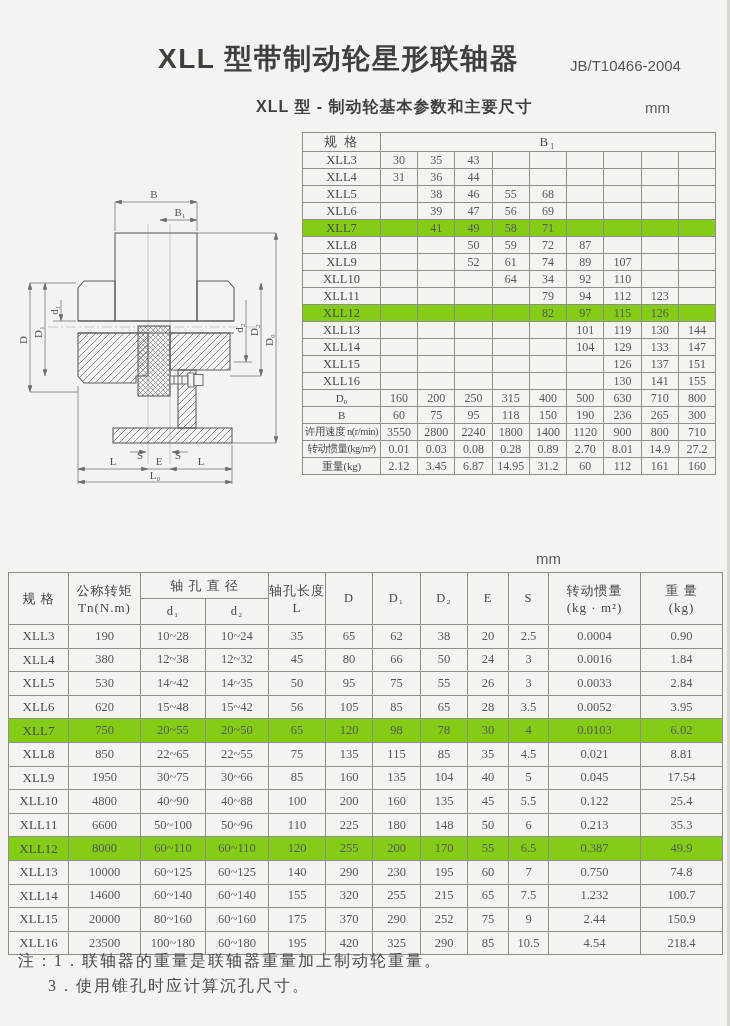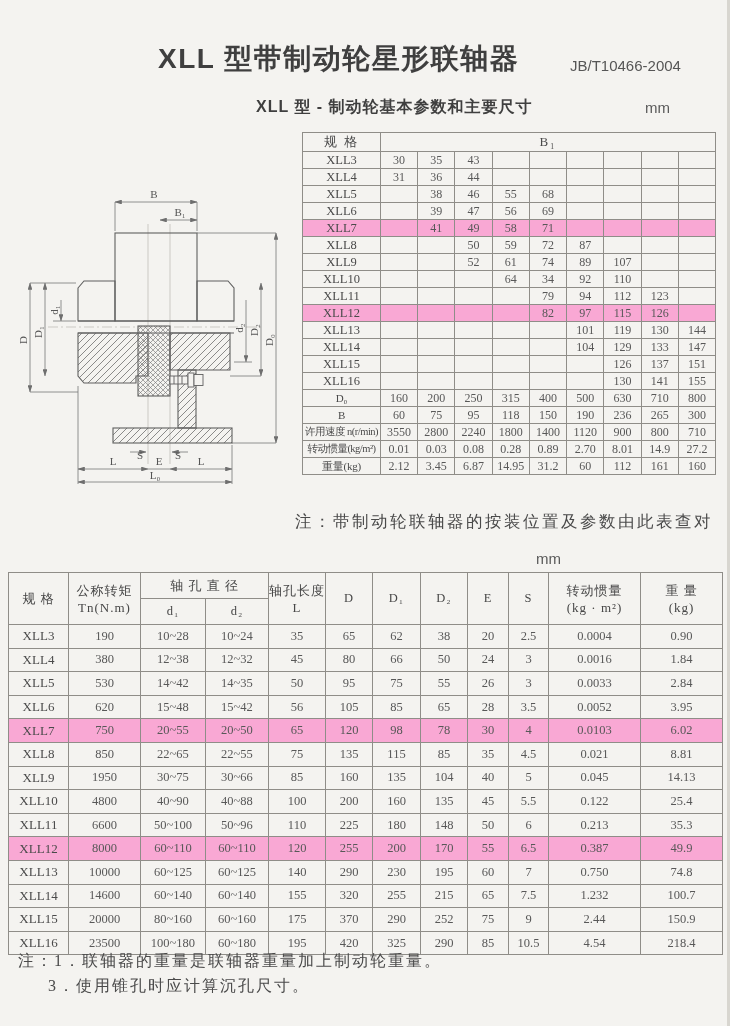--- a/index.html
+++ b/index.html
@@ -28,21 +28,21 @@
         overflow:hidden;white-space:nowrap;font-weight:normal;}
 
   
   #t1wrap{position:absolute;left:302px;top:132px;}
   #t1{width:414px;}
   #t1 th{height:18px;font-size:13px;color:#4a4a4a;letter-spacing:2px;}
   #t1 td{height:16px;font-size:12px;color:var(--num);}
   #t1 td.rl{font-size:12.5px;color:#4a4a4a;}
   #t1 tr.foot td.rl{font-size:11px;letter-spacing:-0.2px;}
   #t1 tr.foot td.rl.tight{font-size:10.5px;letter-spacing:-0.5px;}
-  tr.shaded{background:#f9a8d4;}
+  tr.shaded{background:#84cc16;}
 
   .tnote{position:absolute;left:295px;top:511px;font-size:16.5px;letter-spacing:2.5px;color:#4a4a4a;}
 
   
   #draw{position:absolute;left:18px;top:180px;}
   #draw text{font-family:var(--serif);font-size:11px;fill:#555;}
 
   
   #t2wrap{position:absolute;left:8px;top:572px;}
   #t2{width:714px;}
@@ -315,21 +315,20 @@
             <td>31.2</td>
             <td>60</td>
             <td>112</td>
             <td>161</td>
             <td>160</td>
           </tr>
         </tbody>
     </table>
   </div>
 
-  <div class="tnote">注：带制动轮联轴器的按装位置及参数由此表查对</div>
 
   <svg id="draw" width="272" height="308" viewBox="0 0 272 308">
     <defs>
       <pattern id="h1" patternUnits="userSpaceOnUse" width="7" height="7">
         <path d="M0,7 L7,0" stroke="#6e6e6e" stroke-width="0.8"></path>
       </pattern>
       <pattern id="h2" patternUnits="userSpaceOnUse" width="5" height="5">
         <path d="M0,5 L5,0 M0,0 L5,5" stroke="#6e6e6e" stroke-width="0.6"></path>
       </pattern>
       <marker id="ar" markerWidth="9" markerHeight="6" refX="8.5" refY="3" orient="auto-start-reverse">
@@ -547,21 +546,21 @@
             <td>1950</td>
             <td>30~75</td>
             <td>30~66</td>
             <td>85</td>
             <td>160</td>
             <td>135</td>
             <td>104</td>
             <td>40</td>
             <td>5</td>
             <td>0.045</td>
-            <td>14.13</td>
+            <td>17.54</td>
           </tr>
           <tr>
             <td class="rl">XLL10</td>
             <td>4800</td>
             <td>40~90</td>
             <td>40~88</td>
             <td>100</td>
             <td>200</td>
             <td>160</td>
             <td>135</td>

